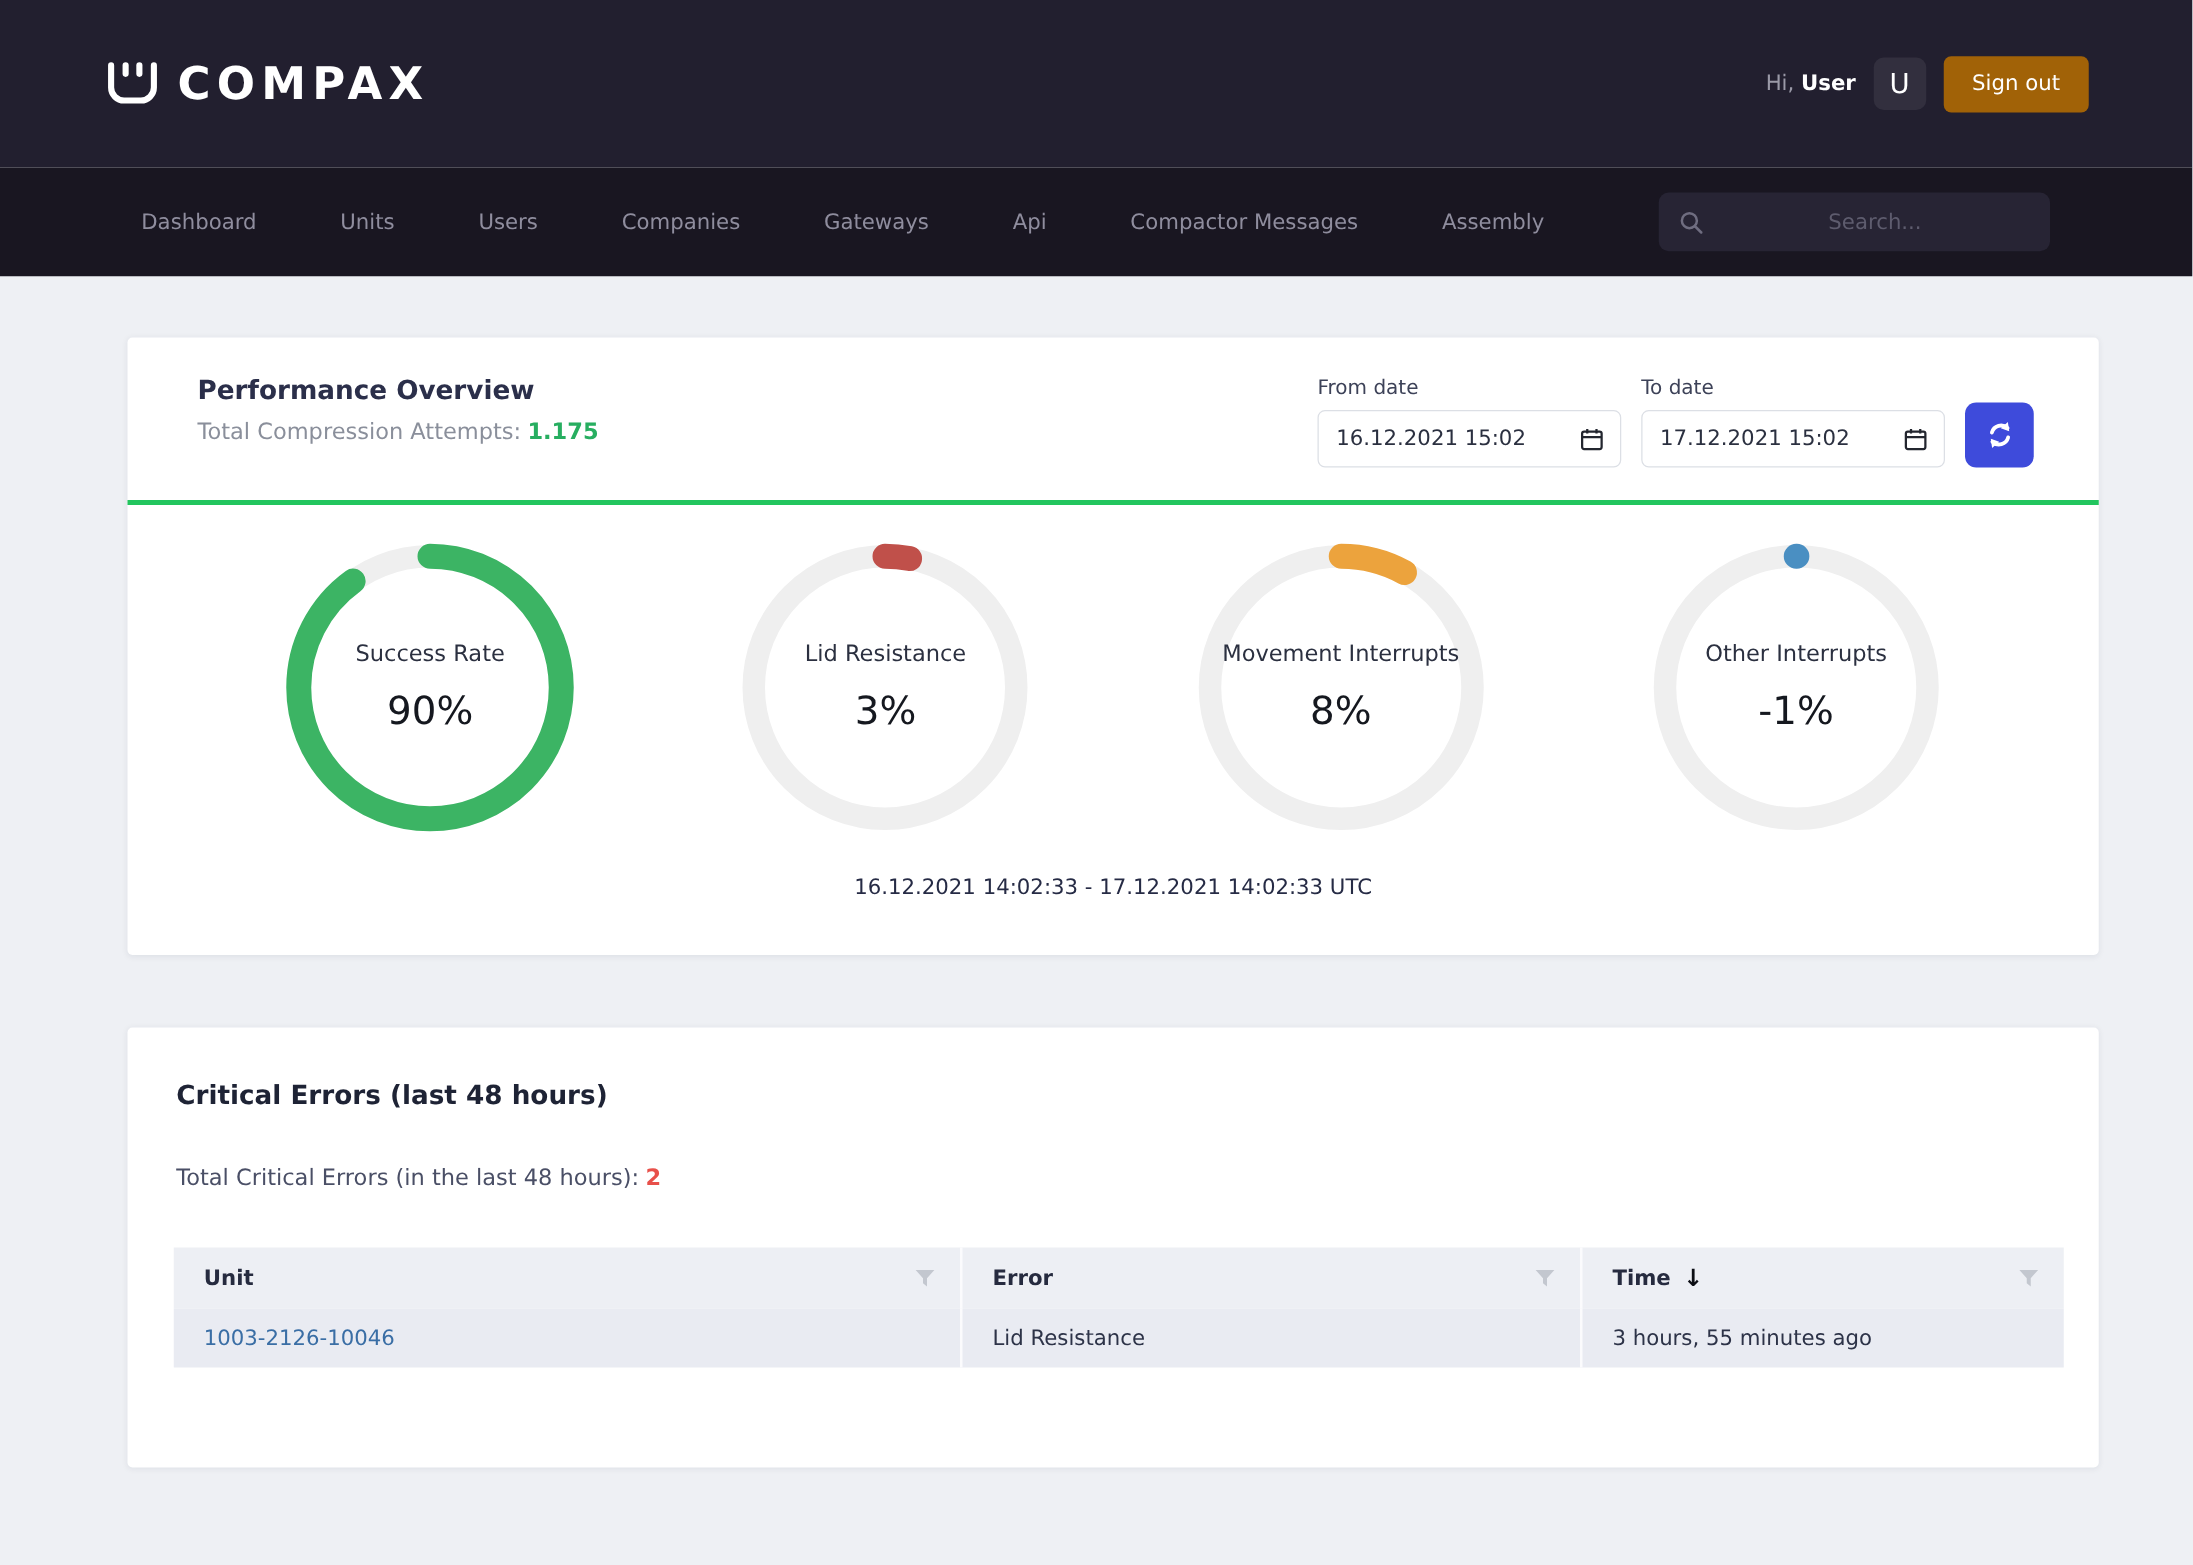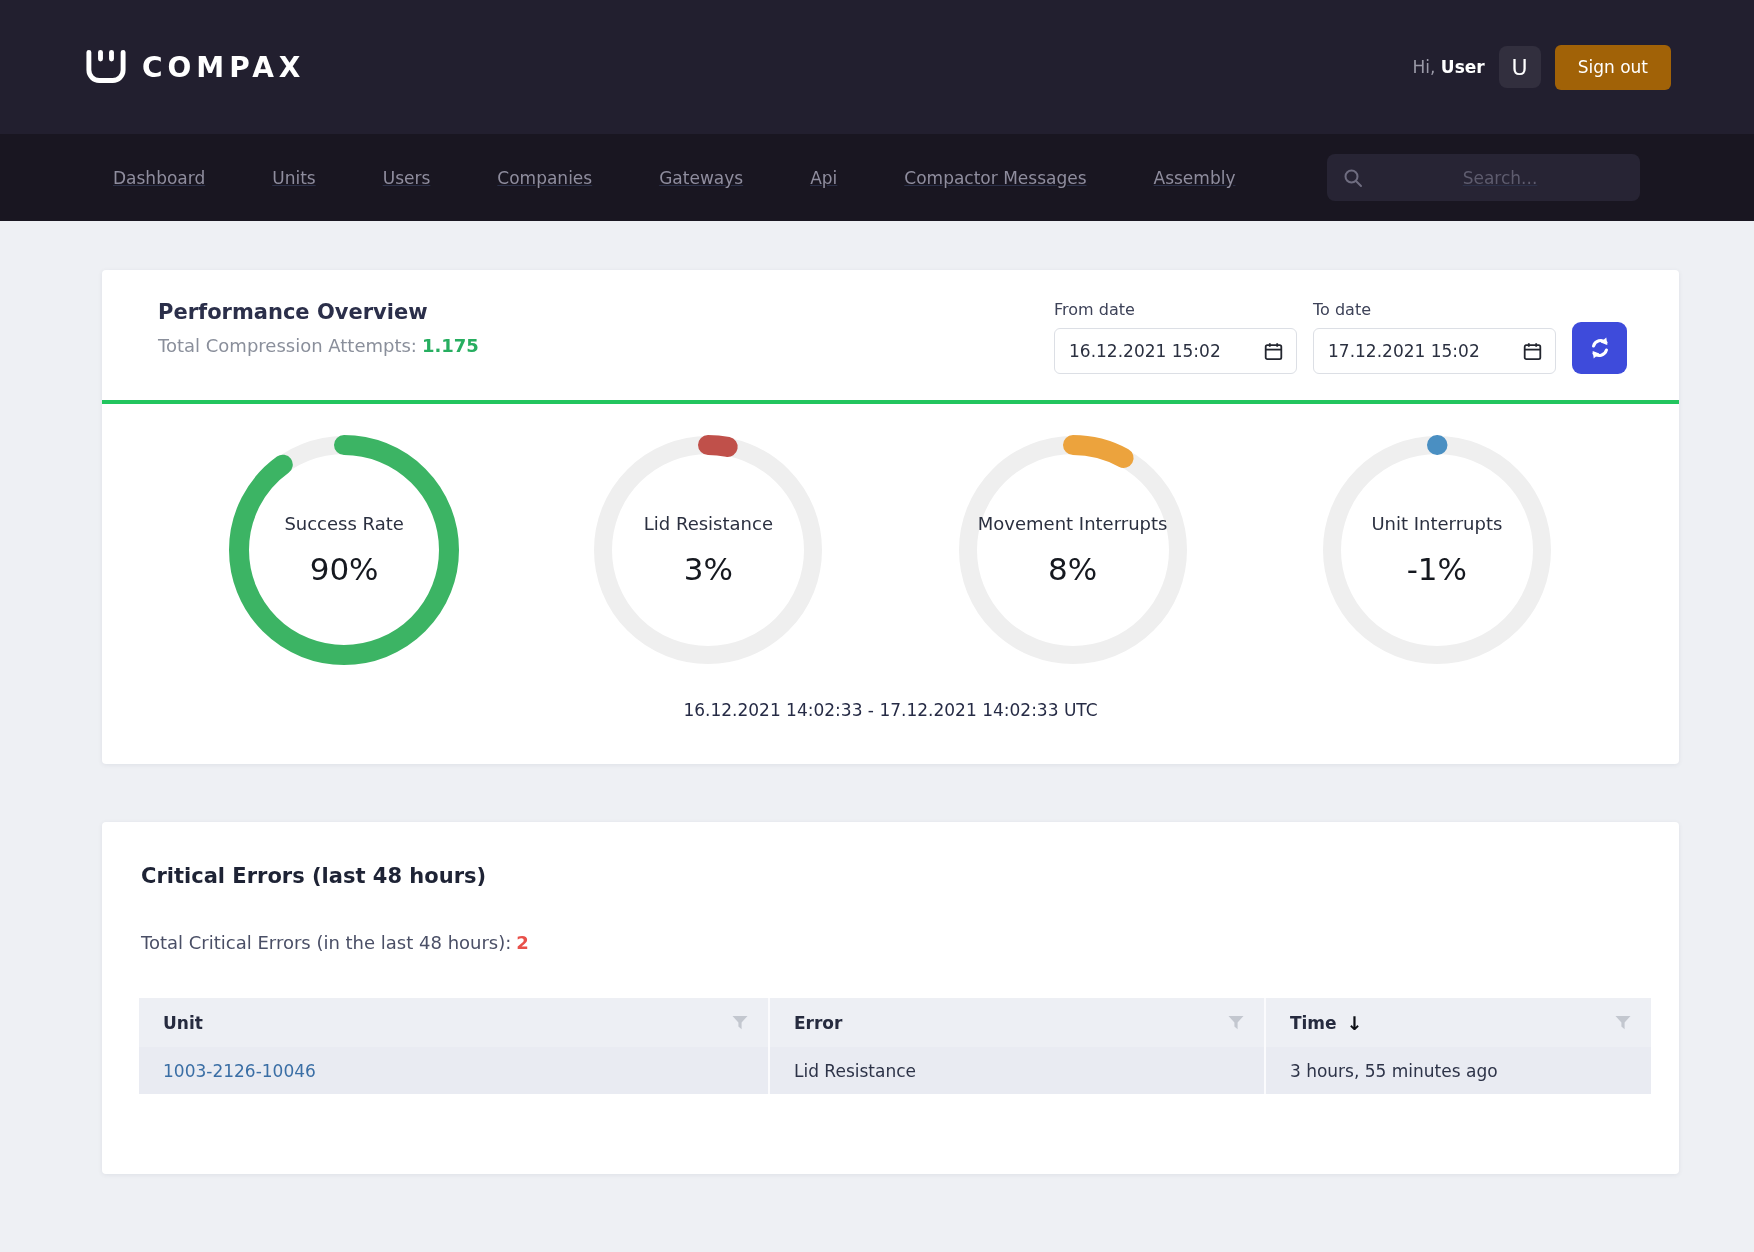--- a/index.html
+++ b/index.html
@@ -10,42 +10,42 @@
   }
 
   
   .topbar {
     height:134px; background:#221f2f;
     display:flex; align-items:center;
     padding:0 83px 0 84px;
   }
   .logo { display:flex; align-items:center; gap:14px; cursor:pointer; }
   .logo-text {
-    color:#fff; font-size:28px; font-weight:600; letter-spacing:5px;
+    color:#fff; font-size:36px; font-weight:600; letter-spacing:5px;
     font-family:"DejaVu Sans","Liberation Sans",sans-serif;
   }
   .top-right { margin-left:auto; display:flex; align-items:center; }
   .greeting { font-size:17px; color:#9a99a7; margin-right:14px; }
   .greeting b { color:#fff; font-weight:700; }
   .avatar {
     width:42px; height:42px; background:#322f3e; border-radius:8px;
     color:#fff; font-size:22px; display:flex; align-items:center; justify-content:center;
     margin-right:14px; cursor:pointer;
   }
   .signout {
     background:#a16207; color:#fff; border:none; border-radius:6px;
     height:45px; padding:0 23px; font-size:17px; cursor:pointer;
     font-family:inherit;
   }
 
   
   .nav {
     height:87px; background:#191621;
     display:flex; align-items:center;
-    padding:0 114px 0 113px; gap:67px;text-decoration:underline;
+    padding:0 114px 0 113px; gap:67px;
   }
   .nav-item { color:#8f8d9e; font-size:17px; cursor:pointer; white-space:nowrap; }
   .search {
     margin-left:auto; width:313px; height:47px; background:#272434;
     border-radius:8px; display:flex; align-items:center; padding:0 16px; gap:13px;
   }
   .search input {
     background:transparent; border:none; outline:none; color:#b9b7c6;
     font-size:17px; width:100%; font-family:inherit;text-align:center;
   }
@@ -266,21 +266,21 @@
           </div>
         </div>
       </div>
       <div class="gauge-col">
         <div class="gauge">
           <svg width="232" height="232">
             <circle class="track" cx="116" cy="116" r="105"></circle>
           <circle cx="116" cy="116" r="105" fill="none" stroke="#4a8fc2" stroke-width="20" stroke-linecap="round" stroke-dasharray="0.5 659.7344572538566" transform="rotate(-90 116 116)"></circle>
             </svg>
           <div class="gauge-text">
-            <div class="gauge-label">Unit Interrupts</div>
+            <div class="gauge-label">Other Interrupts</div>
             <div class="gauge-value">-1%</div>
           </div>
         </div>
       </div>
     </div>
 
     <div class="range-caption">16.12.2021 14:02:33 - 17.12.2021 14:02:33 UTC</div>
   </div>
 
   <div class="panel crit">

